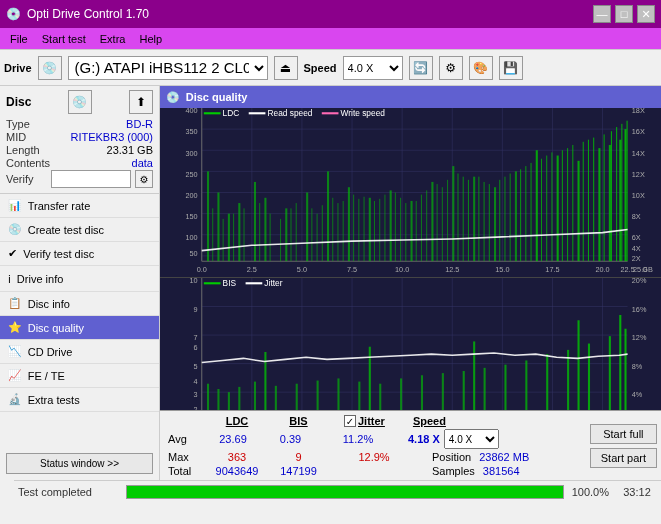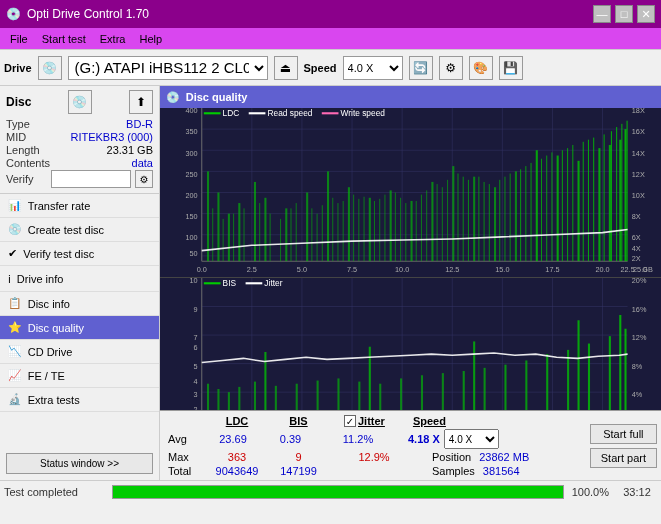--- a/index.html
+++ b/index.html
@@ -42,21 +42,21 @@
     .nav-item { display: flex; align-items: center; padding: 5px 8px; cursor: pointer; font-size: 11px; border-bottom: 1px solid #ddd; gap: 6px; }
     .nav-item.active { background: #6060d0; color: white; }
 
     .status-btn { margin: 6px; padding: 4px 8px; background: #e8e8e8; border: 1px solid #999; cursor: pointer; font-size: 10px; text-align: center; }
 
     
     .content { flex: 1; display: flex; flex-direction: column; overflow: hidden; }
     .content-header { background: #6060d0; color: white; display: flex; align-items: center; padding: 3px 6px; height: 22px; gap: 6px; font-size: 11px; font-weight: bold; }
 
     
-    .bottom-bar { height: 22px; background: #f0f0f0; border-top: 1px solid #ccc; display: flex; align-items: center; padding: 2px 4px; gap: 8px; }
+    .bottom-bar { height: 22px; background: #f0f0f0; border-top: 1px solid #ccc; display: flex; align-items: center; padding: 2px 4px; gap: 8px; margin-left: 14px; }
     .progress-bar-outer { flex: 1; height: 14px; background: #c0c0c0; border: 1px solid #999; }
     .progress-bar-inner { height: 100%; background: #00cc00; }
     .start-btn { padding: 3px 10px; background: #e8e8e8; border: 1px solid #999; cursor: pointer; font-size: 11px; white-space: nowrap; }
   </style>
 </head>
 <body>
 
 <div class="title-bar">
   <div class="title-bar-left">
     <span>💿</span>

